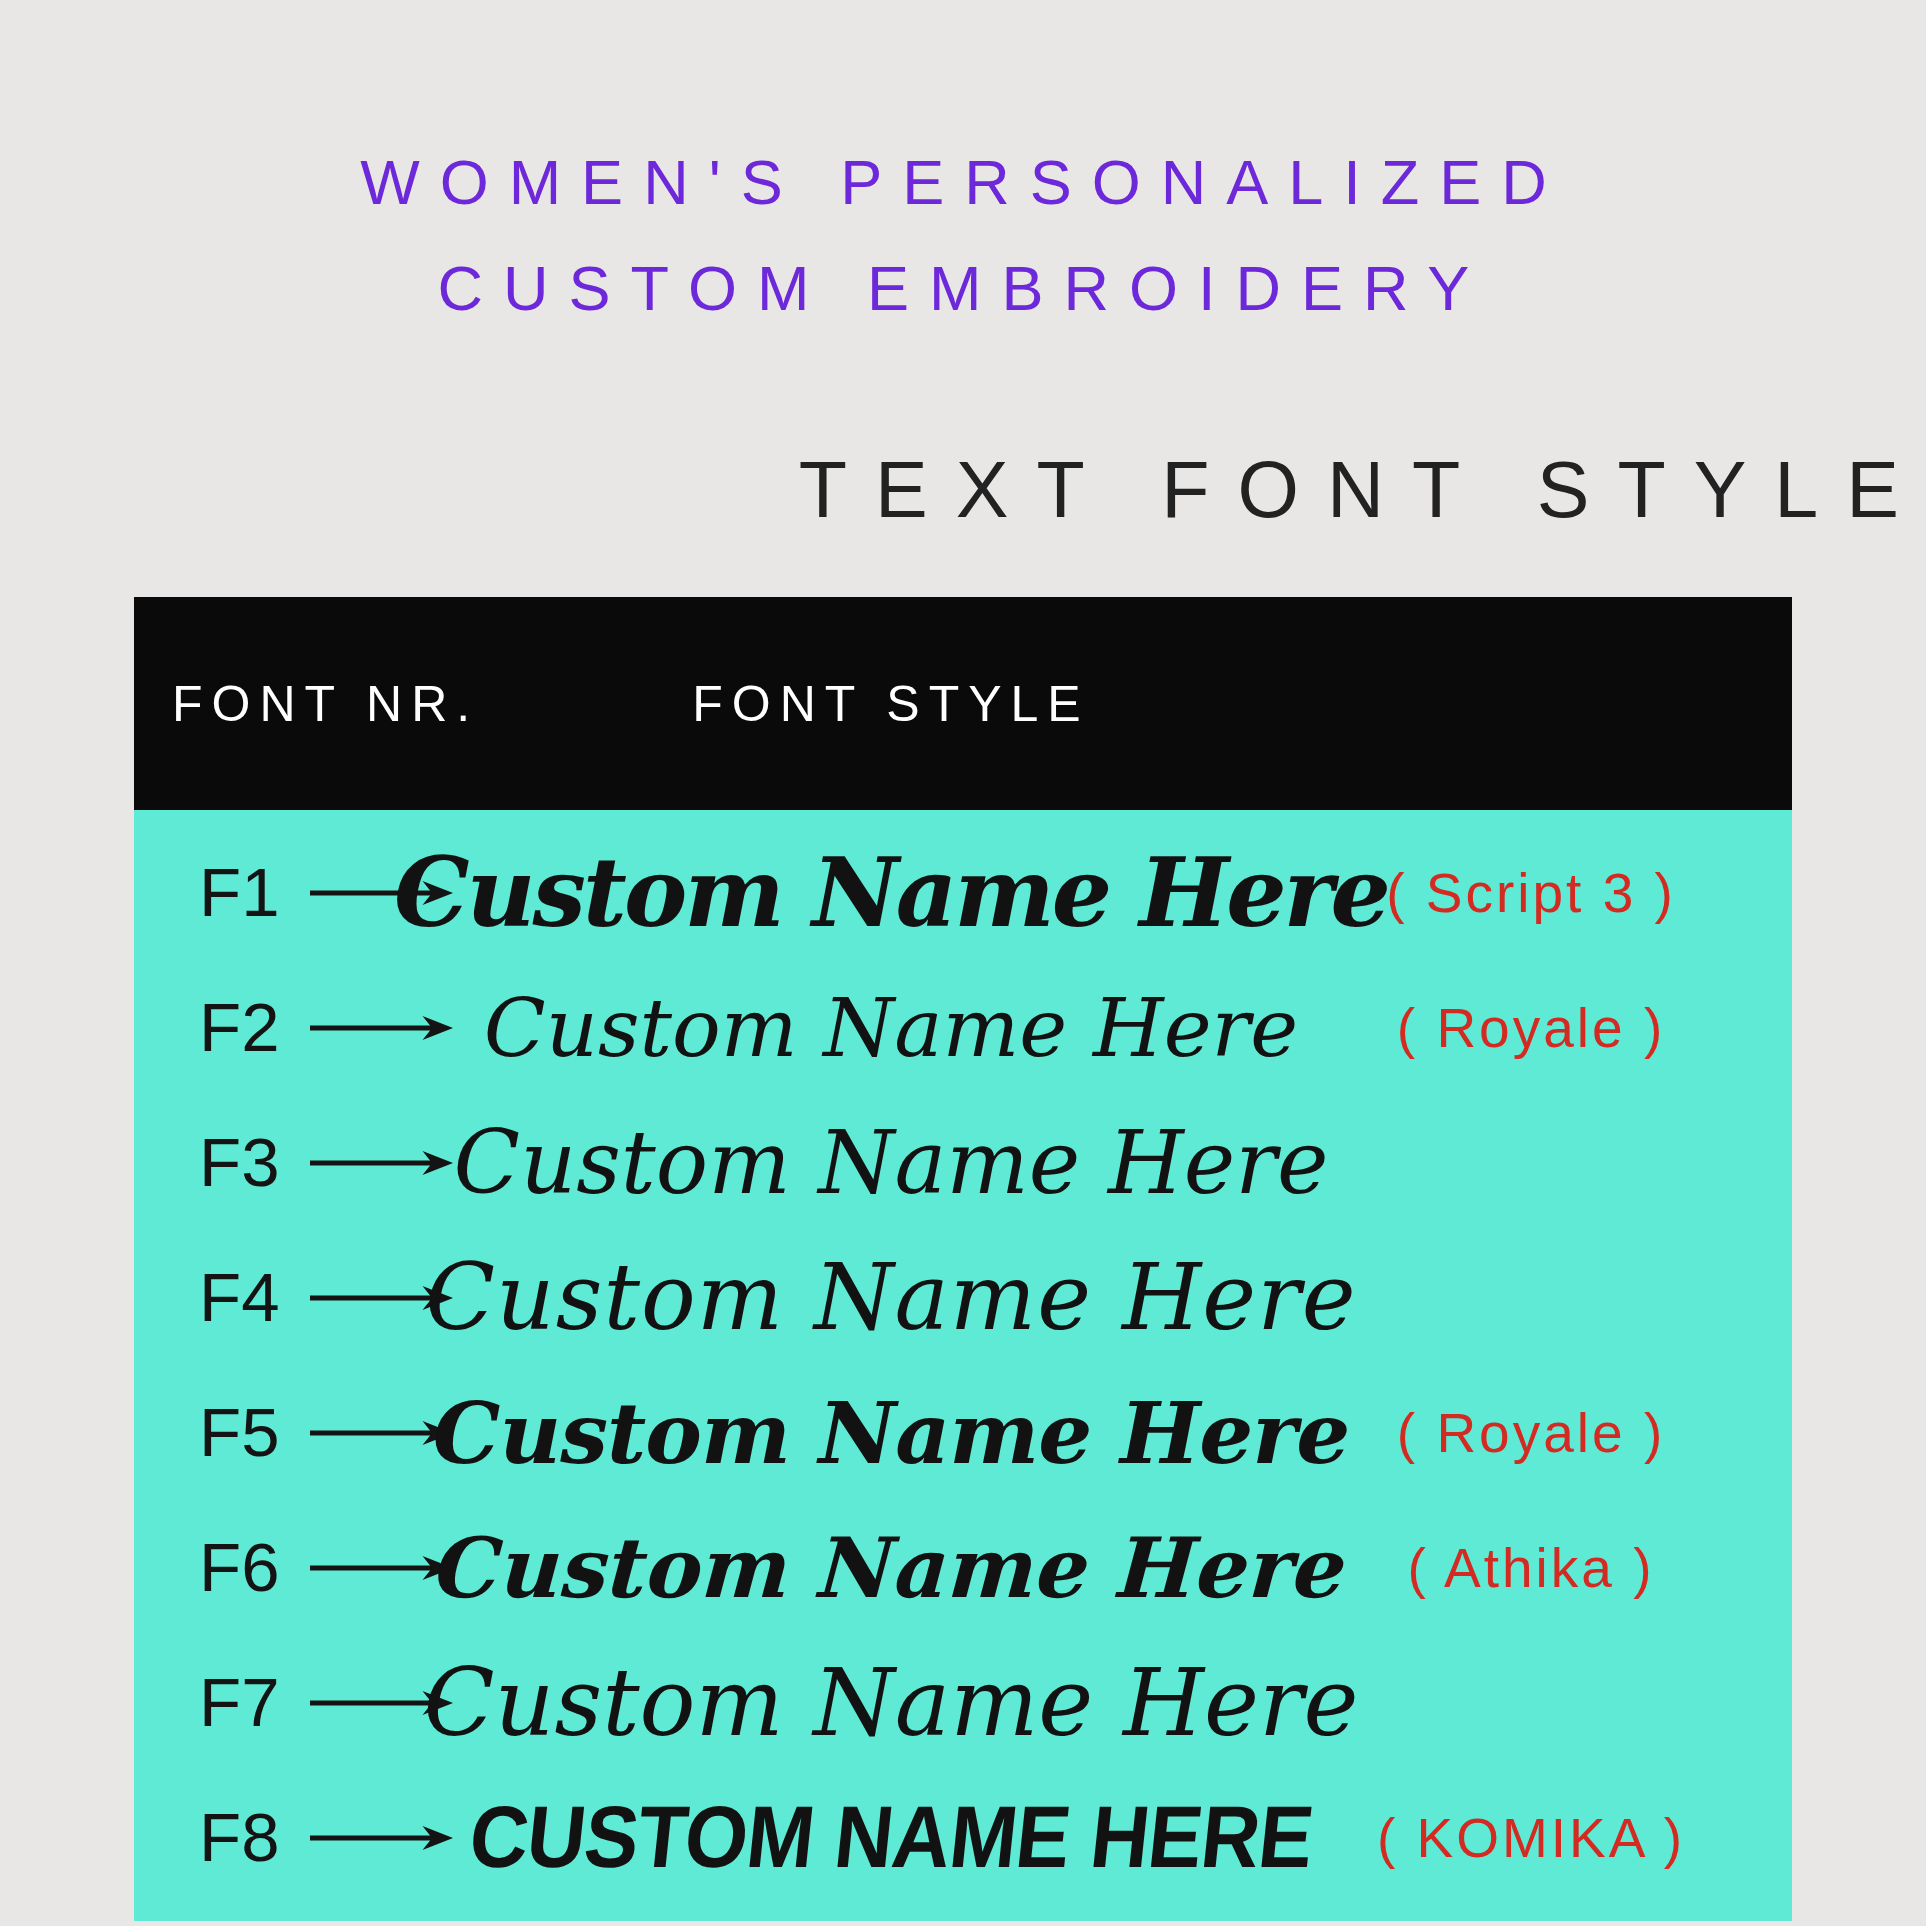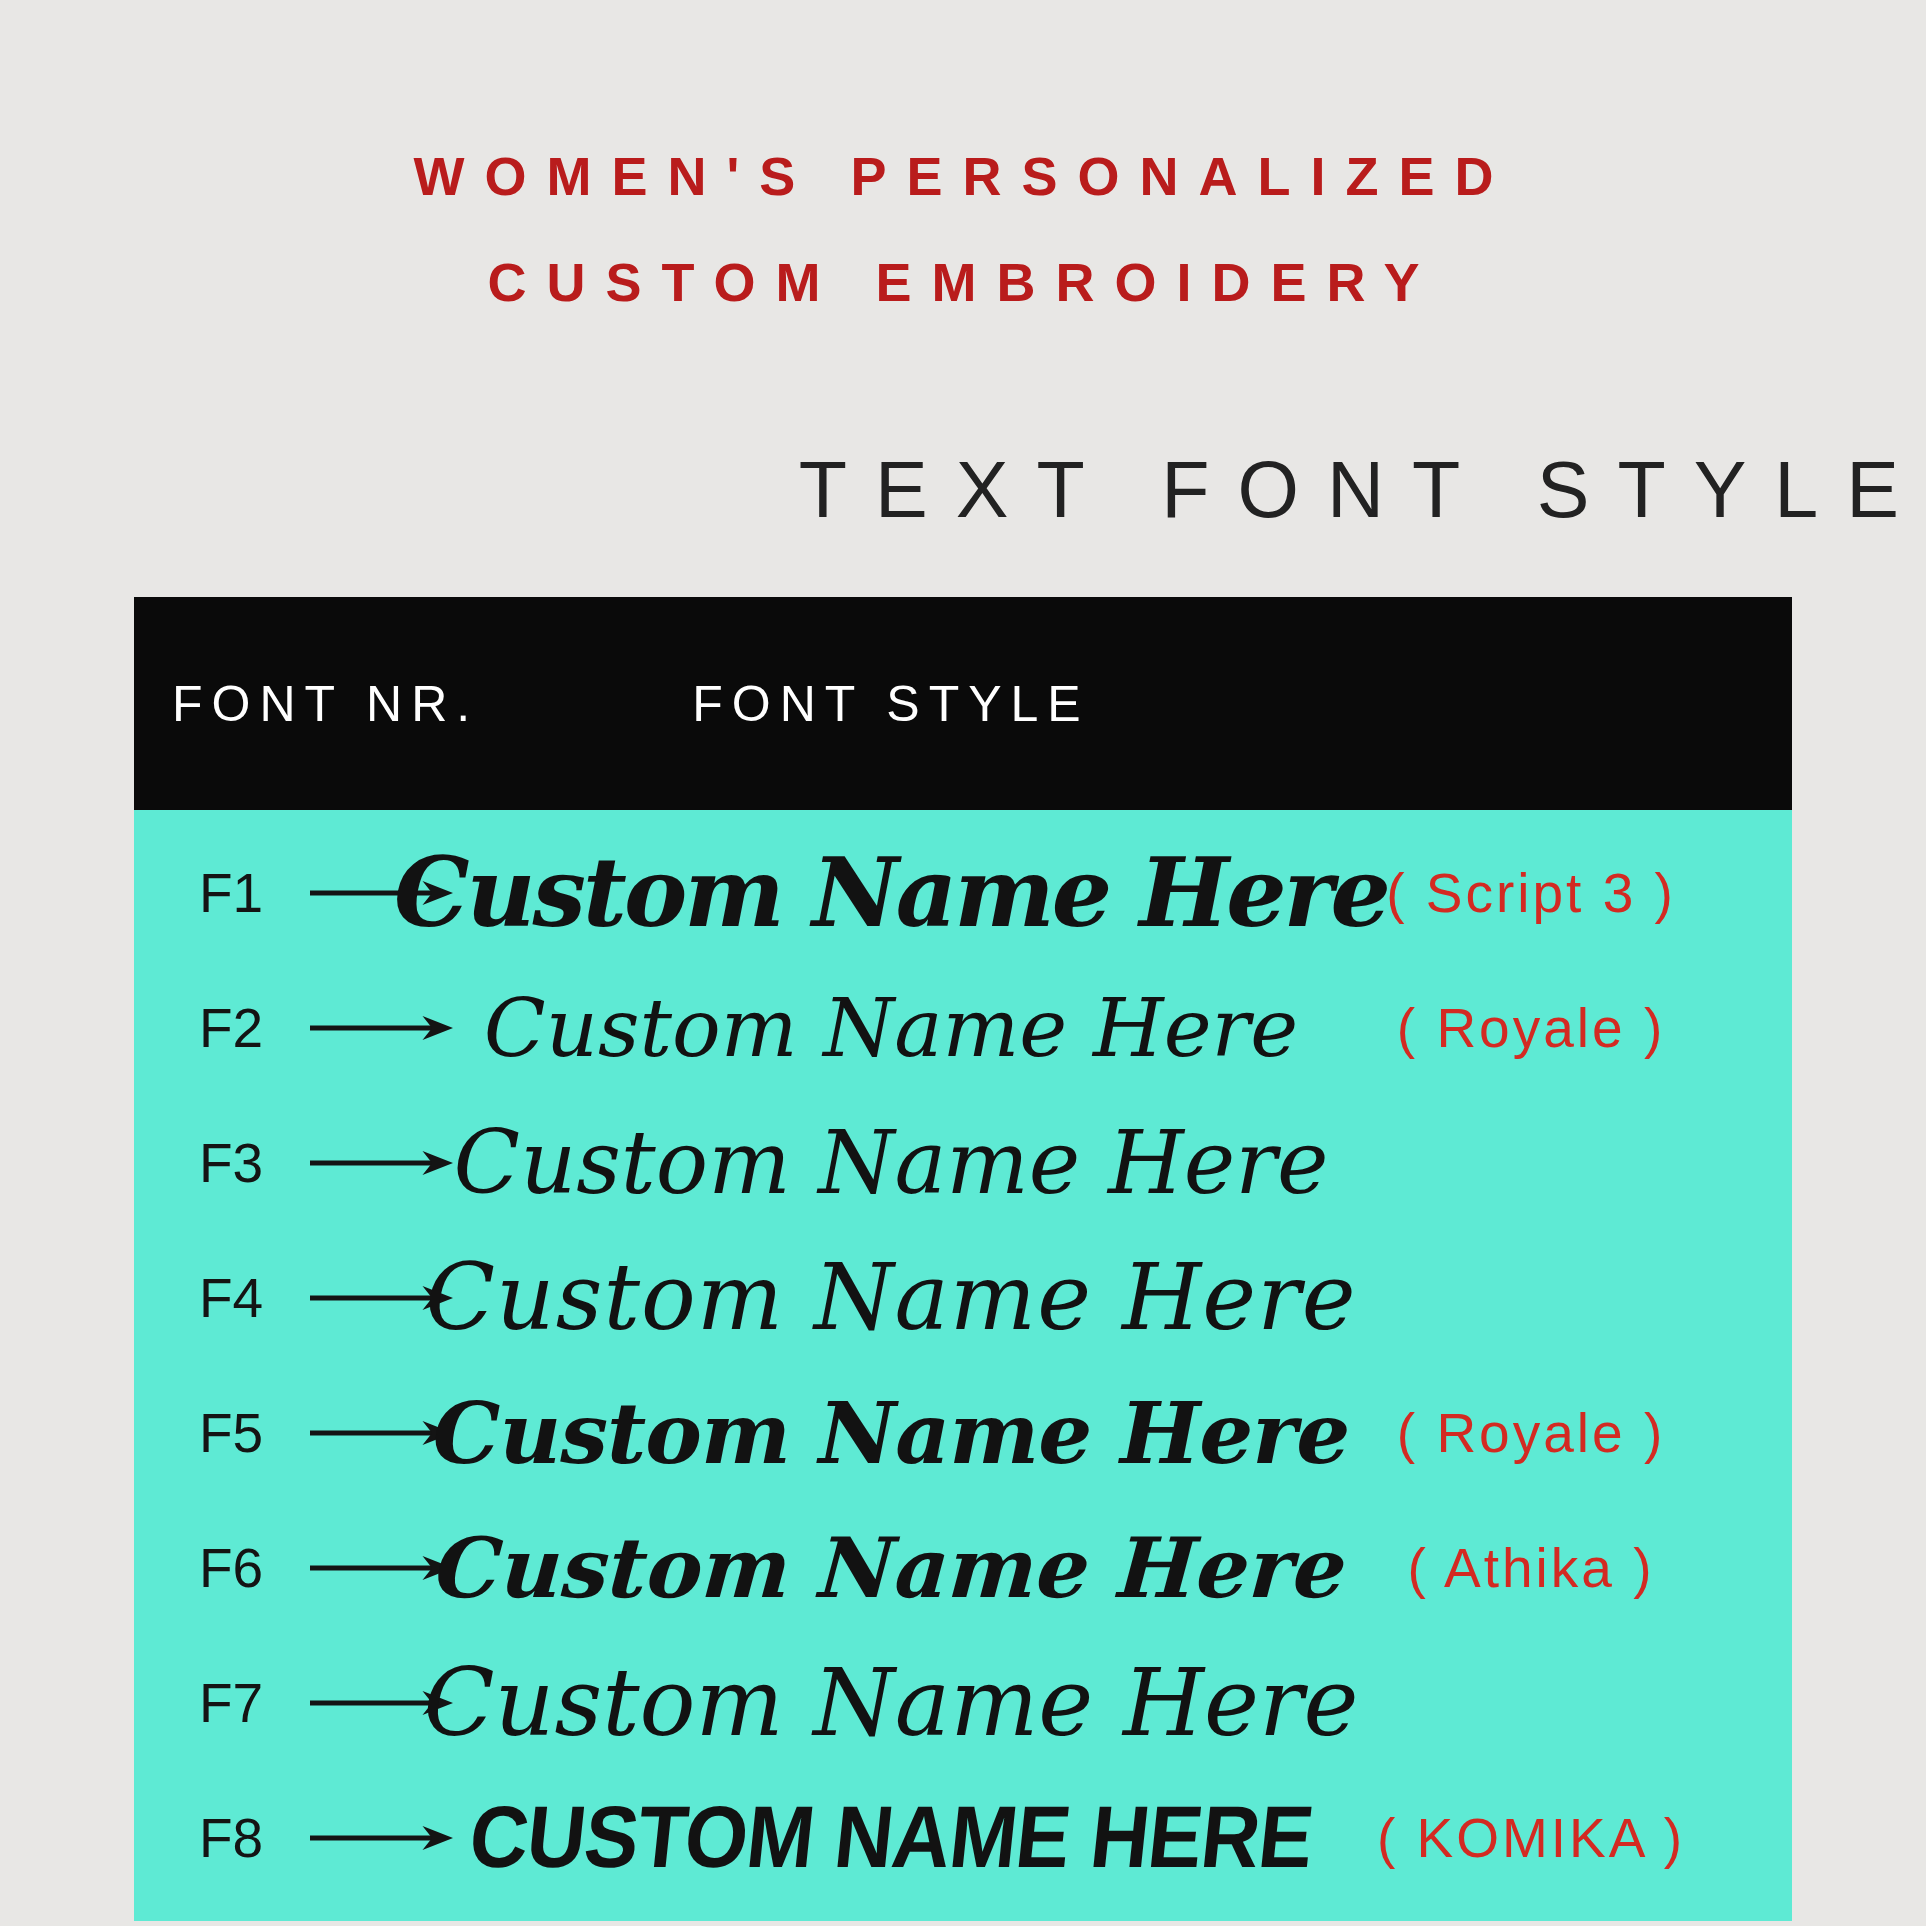--- a/index.html
+++ b/index.html
@@ -9,25 +9,25 @@
     background:#e8e7e5;
     overflow:hidden;
     font-family:"Liberation Sans", sans-serif;
     color:#161616;
   }
 
   
   .title{
     position:absolute;top:87px;left:0;right:0;
     text-align:center;
-    font-weight:700;
-    font-size:54px;
+    font-weight:400;
+    font-size:63px;
     line-height:106px;
     letter-spacing:20px;
-    color:#b91c1c;
+    color:#6d28d9;
   }
   .title .t-line{display:block;}
   .subtitle{
     position:absolute;top:444px;left:0;right:0;
     text-align:right;
     font-weight:400;
     font-size:79px;
     letter-spacing:28px;
     color:#222;
   }
@@ -60,21 +60,21 @@
   .row{
     height:135px;
     display:grid;
     grid-template-columns:111px 143px 876px 1fr;
     align-items:center;
     padding:0 59px 0 65px;
     box-sizing:border-box;
     white-space:nowrap;
   }
   .nr{
-    font-size:55px;
+    font-size:69px;
     color:#141414;
     justify-self:start;
   }
   .arrow{
     justify-self:stretch;
     display:flex;align-items:center;
     height:100%;
   }
   .arrow svg{width:100%;height:30px;display:block;}
   .sample{

